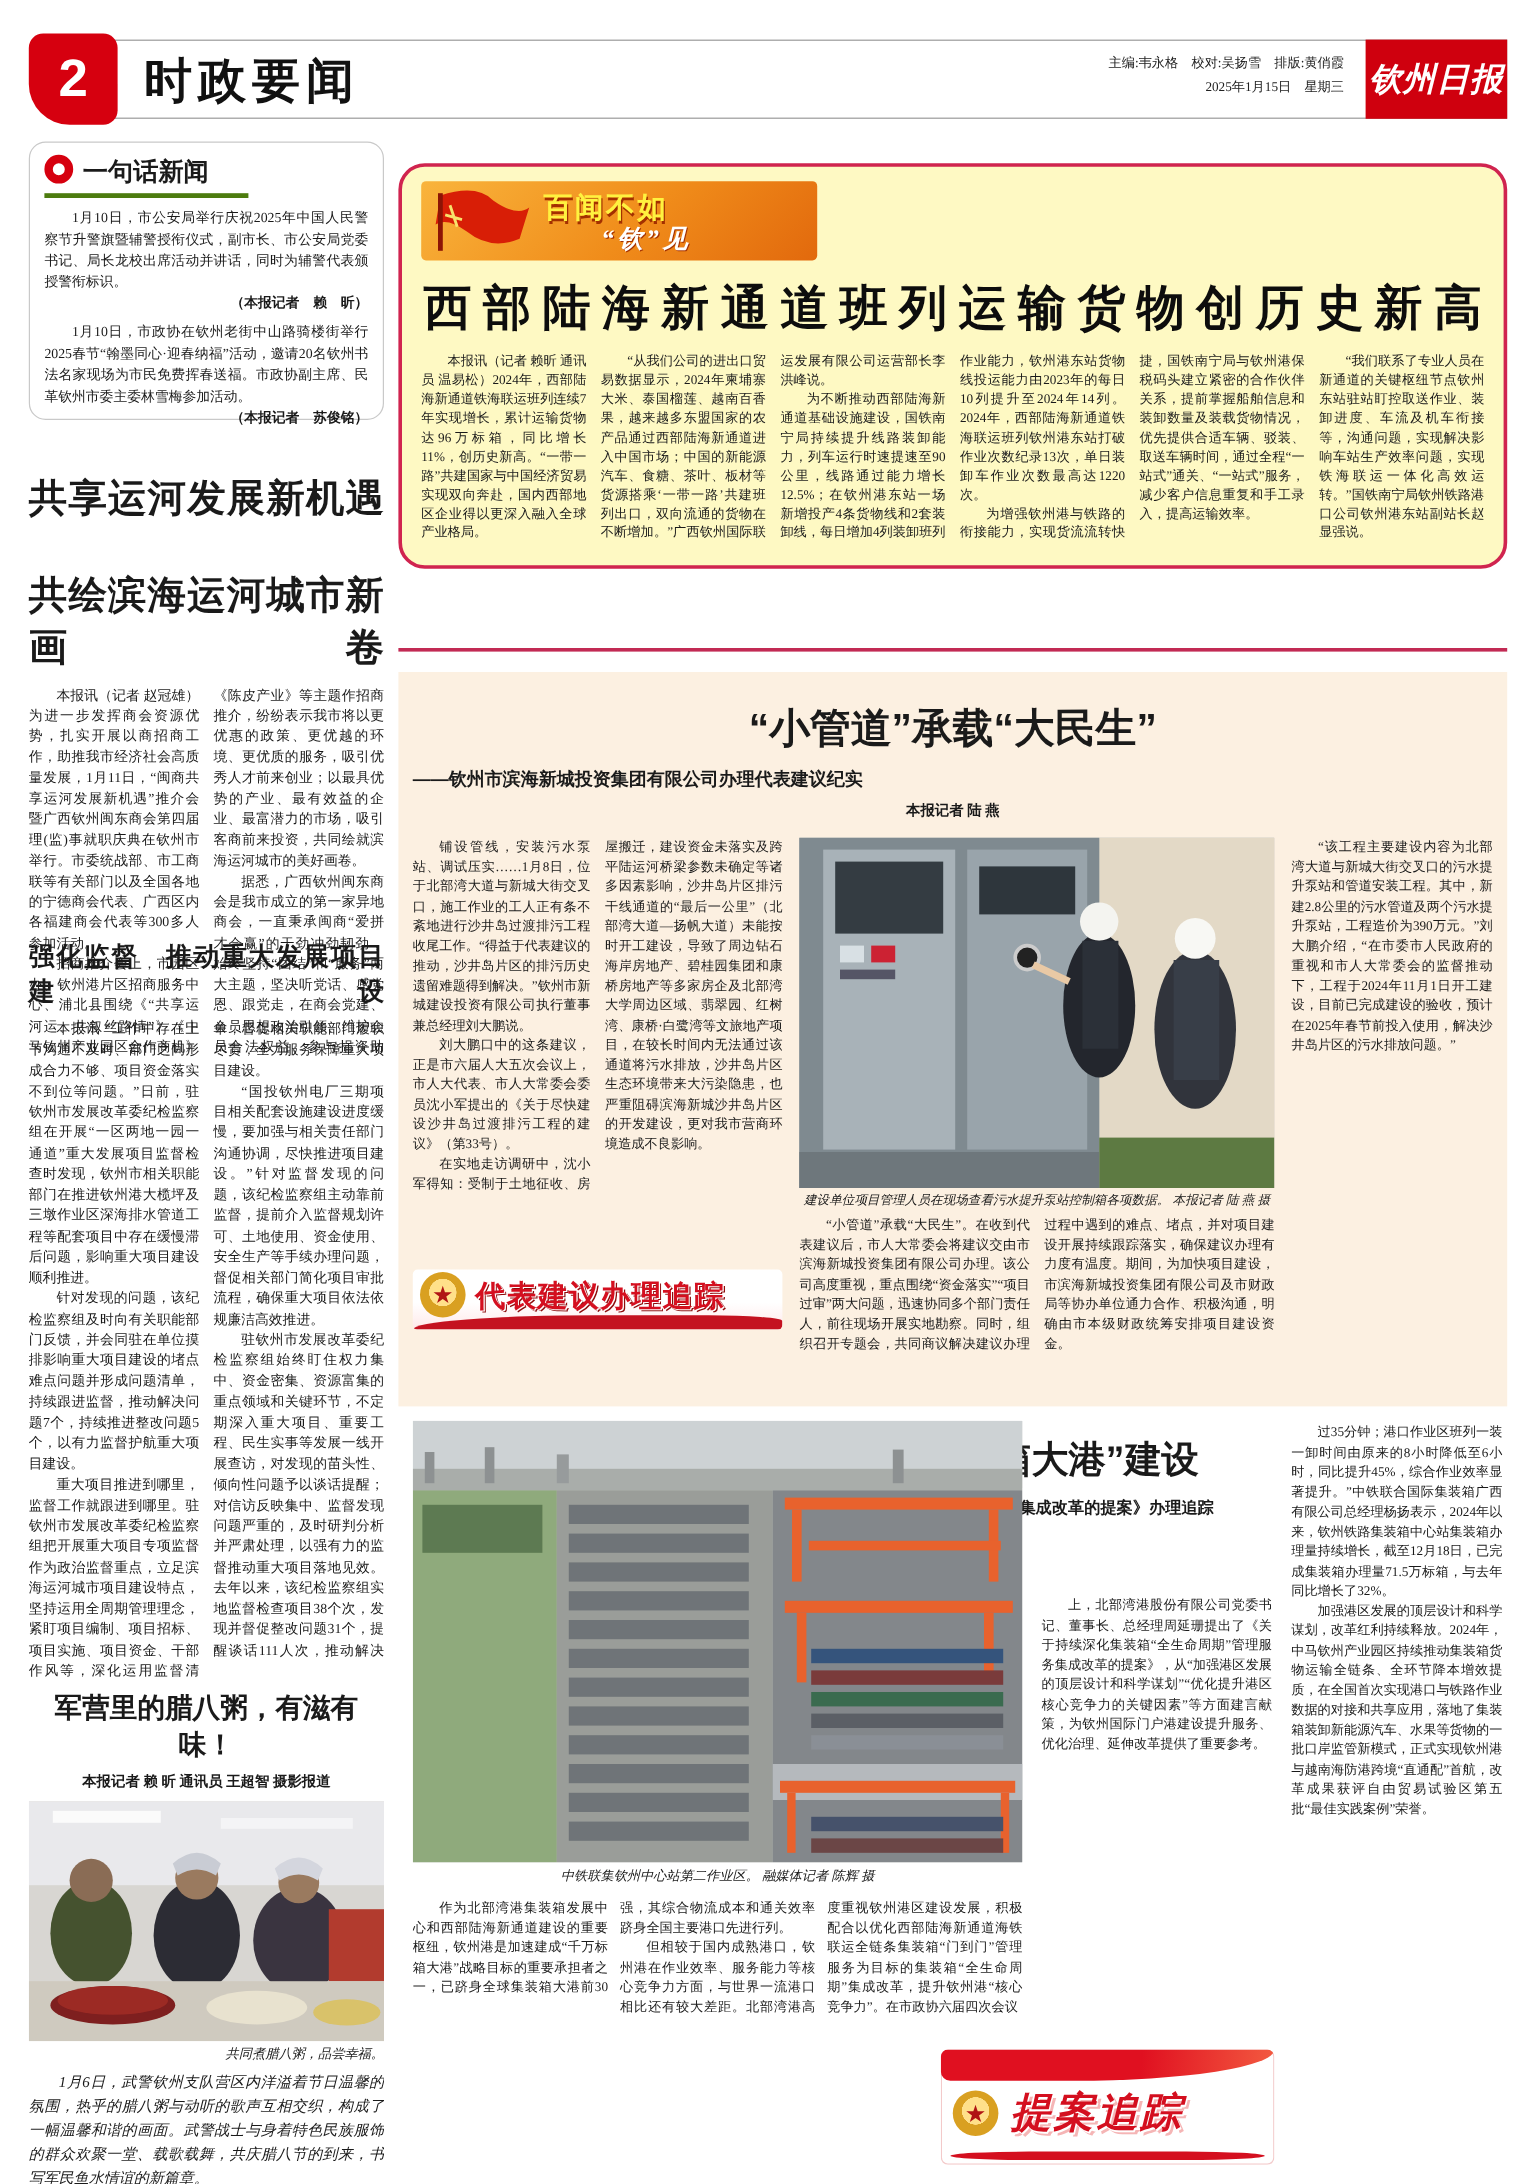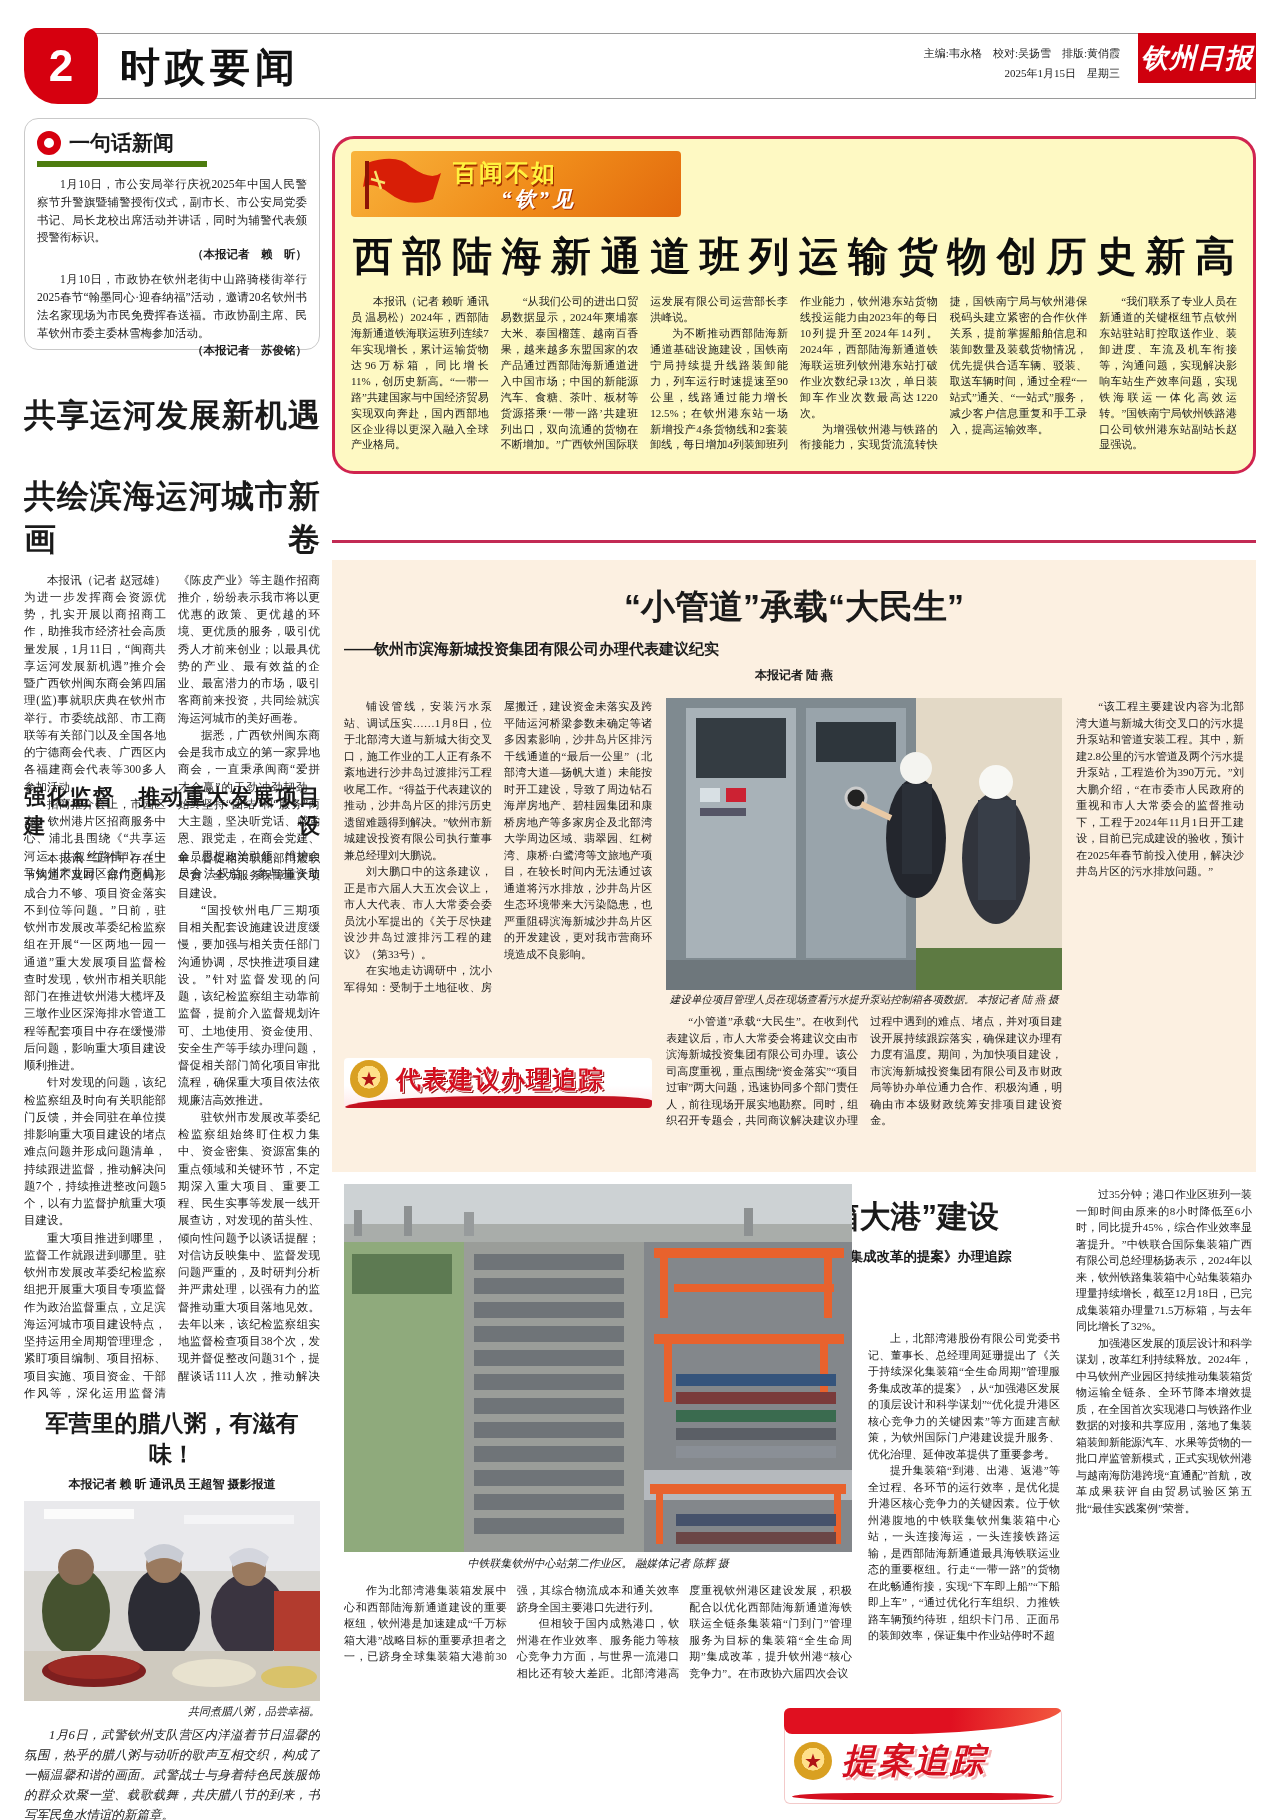--- a/index.html
+++ b/index.html
@@ -11,27 +11,27 @@
 
   
   .header { top:28px; left:24px; width:1232px; height:76px; }
   .header-strip { position:absolute; left:38px; right:0; top:5px; bottom:5px; border:1px solid #9a9a9a; background:#fff; }
   .page-badge { position:absolute; left:0; top:0; width:74px; height:76px; background:#d6000f;
                 border-radius:12px 12px 12px 34px; color:#fff; font-family:"Liberation Sans",sans-serif;
                 font-weight:bold; font-size:44px; display:flex; align-items:center; justify-content:center; z-index:2; }
   .section-name { position:absolute; left:96px; top:12px; font-family:"Liberation Sans",sans-serif;
                   font-weight:bold; font-size:40px; letter-spacing:5px; color:#111; }
   .hdr-credits { position:absolute; right:136px; top:16px; text-align:right; font-size:11px; color:#222; line-height:1.8; }
-  .masthead { position:absolute; right:0; top:5px; width:118px; height:50px; background:#cf000e;
+  .masthead { position:absolute; right:0; top:5px; width:118px; height:66px; background:#cf000e;
               color:#fff; display:flex; align-items:center; justify-content:center;
               font-weight:bold; font-size:27px; font-style:italic; letter-spacing:1px; transform-origin:center; }
 
   
   .brief { top:118px; left:24px; width:296px; height:232px; border:1px solid #c9c9c9; border-radius:14px; padding:10px 12px; background:#fff; }
-  .brief-title-row { display:flex; align-items:center; gap:8px; border-bottom:6px solid #4d7c0f; padding-bottom:4px; width:170px; }
+  .brief-title-row { display:flex; gap:8px; border-bottom:4px solid #4d7c0f; padding-bottom:4px; width:170px; }
   .brief-icon { width:24px; height:24px; border:7px solid #d6000f; border-radius:50%; }
   .brief-title { font-family:"Liberation Sans",sans-serif; font-weight:bold; font-size:21px; }
   .brief-item { font-size:11.5px; line-height:1.55; margin-top:9px; }
   .brief-author { text-align:right; font-weight:bold; font-size:11.5px; }
 
   .canal { top:356px; left:24px; width:296px; }
   .canal-h1, .canal-h2 { font-family:"Liberation Sans",sans-serif; font-weight:bold; font-size:32px;
                          text-align:justify; text-align-last:justify; line-height:1.35;margin-top:38px; }
   .canal-body { margin-top:10px; column-count:2; column-gap:12px; font-size:11.5px; line-height:1.5; height:326px; overflow:hidden; }
 
@@ -311,21 +311,20 @@
     <rect x="332" y="330" width="160" height="12" fill="#46526b"></rect>
     <rect x="332" y="348" width="160" height="12" fill="#6b4646"></rect>
   </svg>
   <div class="pt-caption">中铁联集钦州中心站第二作业区。 融媒体记者 陈辉 摄</div>
   <div class="pt-cols3 jtext">
       <p>作为北部湾港集装箱发展中心和西部陆海新通道建设的重要枢纽，钦州港是加速建成“千万标箱大港”战略目标的重要承担者之一，已跻身全球集装箱大港前30强，其综合物流成本和通关效率跻身全国主要港口先进行列。</p>
       <p>但相较于国内成熟港口，钦州港在作业效率、服务能力等核心竞争力方面，与世界一流港口相比还有较大差距。北部湾港高度重视钦州港区建设发展，积极配合以优化西部陆海新通道海铁联运全链条集装箱“门到门”管理服务为目标的集装箱“全生命周期”集成改革，提升钦州港“核心竞争力”。在市政协六届四次会议</p>
     </div>
   <div class="pt-colmid jtext">
       <p>上，北部湾港股份有限公司党委书记、董事长、总经理周延珊提出了《关于持续深化集装箱“全生命周期”管理服务集成改革的提案》，从“加强港区发展的顶层设计和科学谋划”“优化提升港区核心竞争力的关键因素”等方面建言献策，为钦州国际门户港建设提升服务、优化治理、延伸改革提供了重要参考。</p>
-      <p>提升集装箱“到港、出港、返港”等全过程、各环节的运行效率，是优化提升港区核心竞争力的关键因素。位于钦州港腹地的中铁联集钦州集装箱中心站，一头连接海运，一头连接铁路运输，是西部陆海新通道最具海铁联运业态的重要枢纽。行走“一带一路”的货物在此畅通衔接，实现“下车即上船”“下船即上车”，“通过优化行车组织、力推铁路车辆预约待班，组织卡门吊、正面吊的装卸效率，保证集中作业站停时不超</p>
     </div>
   <div class="pt-colfar jtext">
       <p>过35分钟；港口作业区班列一装一卸时间由原来的8小时降低至6小时，同比提升45%，综合作业效率显著提升。”中铁联合国际集装箱广西有限公司总经理杨扬表示，2024年以来，钦州铁路集装箱中心站集装箱办理量持续增长，截至12月18日，已完成集装箱办理量71.5万标箱，与去年同比增长了32%。</p>
       <p>加强港区发展的顶层设计和科学谋划，改革红利持续释放。2024年，中马钦州产业园区持续推动集装箱货物运输全链条、全环节降本增效提质，在全国首次实现港口与铁路作业数据的对接和共享应用，落地了集装箱装卸新能源汽车、水果等货物的一批口岸监管新模式，正式实现钦州港与越南海防港跨境“直通配”首航，改革成果获评自由贸易试验区第五批“最佳实践案例”荣誉。</p>
     </div>
   <div class="pt-banner">
     <div class="pt-banner-flag"></div>
     <div class="pt-banner-inner">
       <span class="pt-banner-emblem">★</span>
       <span class="pt-banner-text">提案追踪</span>

